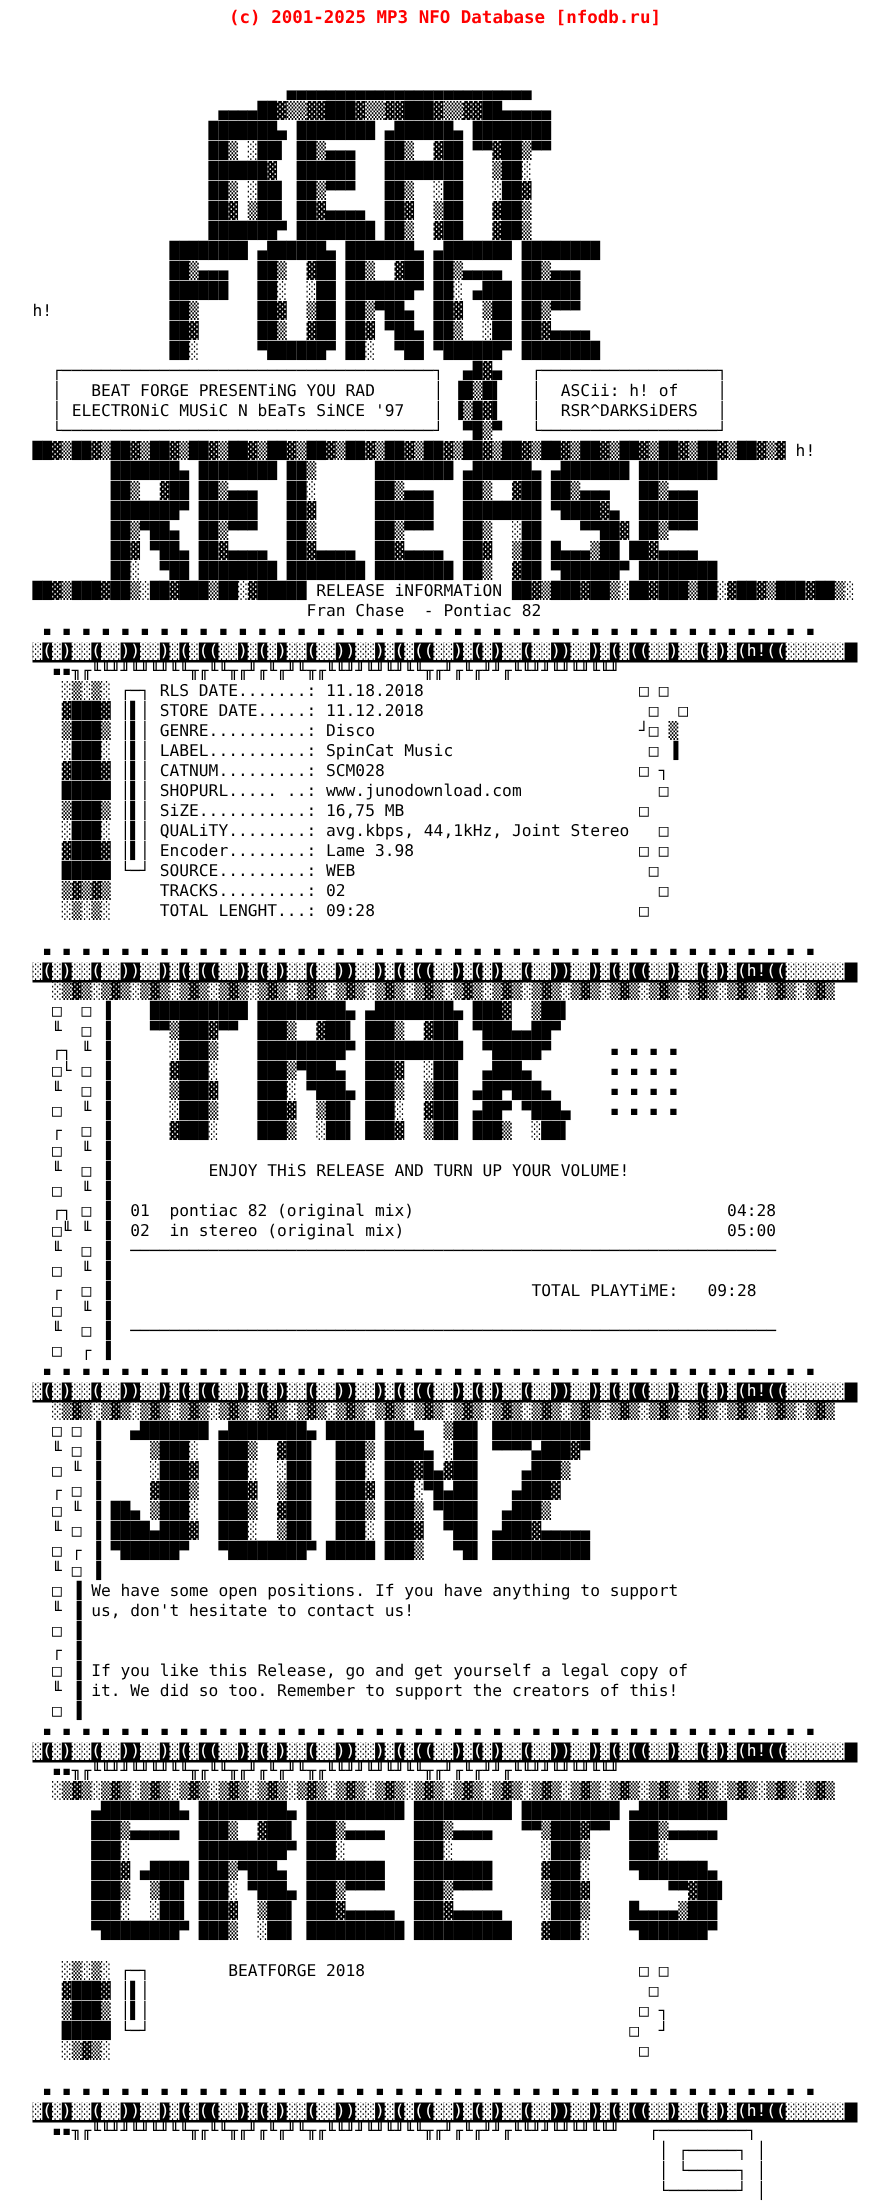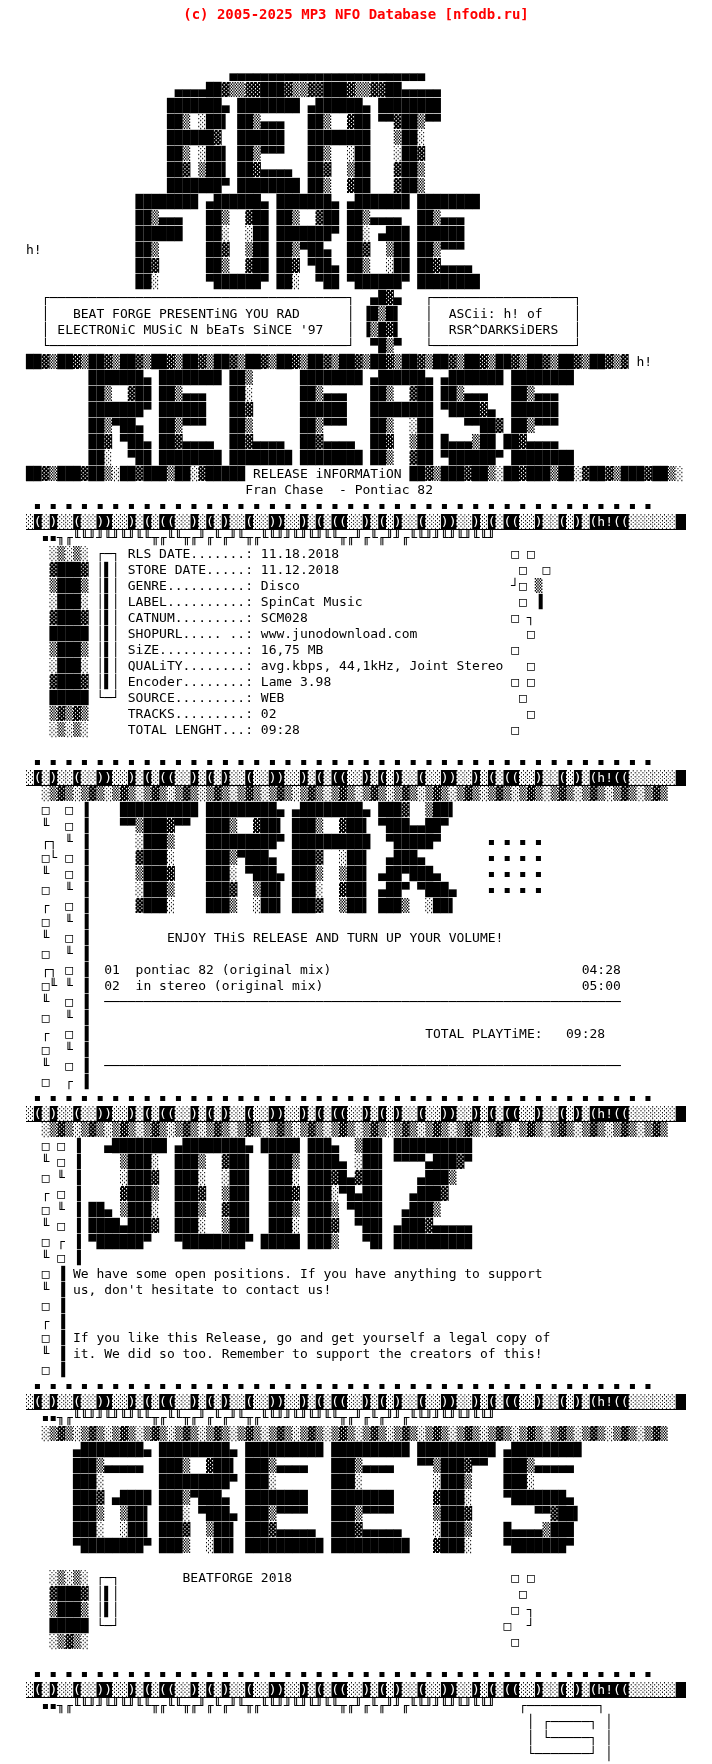--- a/index.html
+++ b/index.html
@@ -14,15 +14,15 @@
     font:13px/16px "DejaVu Sans Mono",monospace;
     color:#000000;white-space:pre;
   }
   .ln{height:16px;white-space:pre;}
   .ln.inv{background:#000000;color:#ffffff;}
 </style>
 </head>
 <body>
 
 <div class="page">
-  <div class="red-header">(c) 2005-2025 MP3 NFO Database [nfodb.ru]</div>
+  <div class="red-header">(c) 2001-2025 MP3 NFO Database [nfodb.ru]</div>
   <div class="nfo"><div class="ln"> </div><div class="ln">                          ▄▄▄▄▄▄▄▄▄▄▄▄▄▄▄▄▄▄▄▄▄▄▄▄▄</div><div class="ln">                   ▄▄▄▄██▓▒▒▓▓███▓▒▒▓▓███▓▒▒▓▓██▄▄▄▄▄</div><div class="ln">                  ███████▄ ████████ ▄██████▄ ████████</div><div class="ln">                  ██▒ ░██▌ ██▒▄▄▄   ██▒  ▓██ ▀▀▓██▒▀▀</div><div class="ln">                  ██████▓  ██████   ████████   ▒██░</div><div class="ln">                  ██▒ ░██▌ ██▒▀▀▀   ██▒  ░██   ░██▓</div><div class="ln">                  ██▓ ▒██▌ ██▓▄▄▄▄  ██▓  ▒██   ▓██▒</div><div class="ln">                  ███████▀ ████████ ██▒  ▓██   ▓██▒</div><div class="ln">              ████████ ▄██████▄ ███████▄ ▄███████ ████████</div><div class="ln">              ██▒▄▄▄   ██▒  ▓██ ██▒  ▓██ ██▒▄▄▄▄  ██▒▄▄▄</div><div class="ln">              ██████   ██░  ░██ ███████▀ ██░ ▄███ ██████</div><div class="ln">h!            ██▒      ██▓  ▒██ ██▒▀██▄  ██▓  ▒██ ██▒▀▀▀</div><div class="ln">              ██▓      ██▒  ▓██ ██▓ ▀██▄ ██▒  ░██ ██▓▄▄▄▄</div><div class="ln">              ██░      ▀██████▀ ██░  ▀██ ▀██████▀ ████████</div><div class="ln">  ┌──────────────────────────────────────┐  ▄█▓▄   ┌──────────────────┐</div><div class="ln">  │   BEAT FORGE PRESENTiNG YOU RAD      │ ▐█▒█▌   │  ASCii: h! of    │</div><div class="ln">  │ ELECTRONiC MUSiC N bEaTs SiNCE '97   │ ▐▒█▓▌   │  RSR^DARKSiDERS  │</div><div class="ln">  └──────────────────────────────────────┘  ▀█▒▀   └──────────────────┘</div><div class="ln">██▓▒██▓▒██▓▒██▓▒██▓▒██▓▒██▓▒██▓▒██▓▒██▓▒██▓▒██▓▒██▓▒██▓▒██▓▒██▓▒██▓▒██▓▒██▓▒▓ h!</div><div class="ln">        ███████▄ ████████ ██▒      ████████ ▄██████▄ ▄███████ ████████</div><div class="ln">        ██▒  ▓██ ██▒▄▄▄   ██░      ██▒▄▄▄   ██▒  ▓██ ██▒▄▄▄   ██▒▄▄▄</div><div class="ln">        ███████▀ ██████   ██▓      ██████   ████████ ▀████▓▄  ██████</div><div class="ln">        ██▒▀██▄  ██▒▀▀▀   ██▒      ██▒▀▀▀   ██▒  ░██    ▀▀██▓ ██▒▀▀▀</div><div class="ln">        ██▓ ▀██▄ ██▓▄▄▄▄  ██▓▄▄▄▄  ██▓▄▄▄▄  ██▓  ▒██ █▄▄▄▒██ ██▓▄▄▄▄</div><div class="ln">        ██░  ▀██ ████████ ████████ ████████ ██▒  ▓██ ▀██████▀ ████████</div><div class="ln">██▓▒███▓██▒░██▓███▒██░▓█████ RELEASE iNFORMATiON ██▓▒███▓██▒░██▓███▒██░▓██▓▒███▓██▒░</div><div class="ln">                            Fran Chase  - Pontiac 82</div><div class="ln"> ▪ ▪ ▪ ▪ ▪ ▪ ▪ ▪ ▪ ▪ ▪ ▪ ▪ ▪ ▪ ▪ ▪ ▪ ▪ ▪ ▪ ▪ ▪ ▪ ▪ ▪ ▪ ▪ ▪ ▪ ▪ ▪ ▪ ▪ ▪ ▪ ▪ ▪ ▪ ▪</div><div class="ln inv">▓(▓)▓▓(▓▓))▓▓)▓(▓((▓▓)▓(▓)▓▓(▓▓))▓▓)▓(▓((▓▓)▓(▓)▓▓(▓▓))▓▓)▓(▓((▓▓)▓▓(▓)▓(h!((▓▓▓▓▓▓</div><div class="ln">  ▪▪╖╓╙╙╜╜╙╜╙╜╙╙╥╓╙╙╥╓╜╓╙╓╜╙╥╓╙╙╜╜╙╜╙╜╙╙╥╓╜╓╙╓╜╜╓╙╙╜╜╙╜╙╜╙╙╜</div><div class="ln">   ░▒░▒░ ┌─┐ RLS DATE.......: 11.18.2018                      □ □</div><div class="ln">   ▓███▓ │▌│ STORE DATE.....: 11.12.2018                       □  □</div><div class="ln">   ▒███▒ │▌│ GENRE..........: Disco                           ┘□ ▒</div><div class="ln">   ░███░ │▌│ LABEL..........: SpinCat Music                    □ ▐</div><div class="ln">   ▓███▓ │▌│ CATNUM.........: SCM028                          □ ┐</div><div class="ln">   █████ │▌│ SHOPURL..... ..: www.junodownload.com              □</div><div class="ln">   ▒███▒ │▌│ SiZE...........: 16,75 MB                        □</div><div class="ln">   ░███░ │▌│ QUALiTY........: avg.kbps, 44,1kHz, Joint Stereo   □</div><div class="ln">   ▓███▓ │▌│ Encoder........: Lame 3.98                       □ □</div><div class="ln">   █████ └─┘ SOURCE.........: WEB                              □</div><div class="ln">   ▒▓▒▓▒     TRACKS.........: 02                                □</div><div class="ln">   ░▒░▒░     TOTAL LENGHT...: 09:28                           □</div><div class="ln"> </div><div class="ln"> ▪ ▪ ▪ ▪ ▪ ▪ ▪ ▪ ▪ ▪ ▪ ▪ ▪ ▪ ▪ ▪ ▪ ▪ ▪ ▪ ▪ ▪ ▪ ▪ ▪ ▪ ▪ ▪ ▪ ▪ ▪ ▪ ▪ ▪ ▪ ▪ ▪ ▪ ▪ ▪</div><div class="ln inv">▓(▓)▓▓(▓▓))▓▓)▓(▓((▓▓)▓(▓)▓▓(▓▓))▓▓)▓(▓((▓▓)▓(▓)▓▓(▓▓))▓▓)▓(▓((▓▓)▓▓(▓)▓(h!((▓▓▓▓▓▓</div><div class="ln">  ░▒▓▒░▒▓▒░▒▓▒░▒▓▒░▒▓▒░▒▓▒░▒▓▒░▒▓▒░▒▓▒░▒▓▒░▒▓▒░▒▓▒░▒▓▒░▒▓▒░▒▓▒░▒▓▒░▒▓▒░▒▓▒░▒▓▒░▒▓▒</div><div class="ln">  □  □ ▐    ██████████ █████████▄ ▄████████▄ ███▓  ▒██▌</div><div class="ln">  ╙  □ ▐    ▀▀▒███▓▀▀  ███▒  ▓██▌ ███▒  ▓██▌ ▀███▄▄██▀</div><div class="ln">  ┌┐ ╙ ▐      ░███▒    █████████▀ ██████████  ▀█████▀      ▪ ▪ ▪ ▪</div><div class="ln">  □└ □ ▐      ▓███░    ███▒▀███▄  ███▓  ░██▌  ▄███▄        ▪ ▪ ▪ ▪</div><div class="ln">  ╙  □ ▐      ▒███▓    ███░ ▀███▄ ███▒  ▒██▌ ▄██▀███▄      ▪ ▪ ▪ ▪</div><div class="ln">  □  ╙ ▐      ░███▒    ███▓  ▒██▌ ███░  ▓██▌ ▄██▀ ▀███▄    ▪ ▪ ▪ ▪</div><div class="ln">  ┌  □ ▐      ▓███░    ███▒  ░██▌ ███▓  ▒██▌ ███▒  ░██▌</div><div class="ln">  □  ╙ ▐</div><div class="ln">  ╙  □ ▐          ENJOY THiS RELEASE AND TURN UP YOUR VOLUME!</div><div class="ln">  □  ╙ ▐</div><div class="ln">  ┌┐ □ ▐  01  pontiac 82 (original mix)                                04:28</div><div class="ln">  □╙ ╙ ▐  02  in stereo (original mix)                                 05:00</div><div class="ln">  ╙  □ ▐  ──────────────────────────────────────────────────────────────────</div><div class="ln">  □  ╙ ▐</div><div class="ln">  ┌  □ ▐                                           TOTAL PLAYTiME:   09:28</div><div class="ln">  □  ╙ ▐</div><div class="ln">  ╙  □ ▐  ──────────────────────────────────────────────────────────────────</div><div class="ln">  □  ┌ ▐</div><div class="ln"> ▪ ▪ ▪ ▪ ▪ ▪ ▪ ▪ ▪ ▪ ▪ ▪ ▪ ▪ ▪ ▪ ▪ ▪ ▪ ▪ ▪ ▪ ▪ ▪ ▪ ▪ ▪ ▪ ▪ ▪ ▪ ▪ ▪ ▪ ▪ ▪ ▪ ▪ ▪ ▪</div><div class="ln inv">▓(▓)▓▓(▓▓))▓▓)▓(▓((▓▓)▓(▓)▓▓(▓▓))▓▓)▓(▓((▓▓)▓(▓)▓▓(▓▓))▓▓)▓(▓((▓▓)▓▓(▓)▓(h!((▓▓▓▓▓▓</div><div class="ln">  ░▒▓▒░▒▓▒░▒▓▒░▒▓▒░▒▓▒░▒▓▒░▒▓▒░▒▓▒░▒▓▒░▒▓▒░▒▓▒░▒▓▒░▒▓▒░▒▓▒░▒▓▒░▒▓▒░▒▓▒░▒▓▒░▒▓▒░▒▓▒</div><div class="ln">  □ □ ▐   ▄███████ ▄████████▄ █████ ███▄  ▒██▌ ██████████</div><div class="ln">  ╙ □ ▐     ▒███░  ███▒  ▓██▌  ███▒ ████▄ ░██▌ ▀▀▀▀▄███▓▀</div><div class="ln">  □ ╙ ▐     ░███▓  ███░  ░██▌  ███░ ███▓█▄▓██▌    ▄███▒</div><div class="ln">  ┌ □ ▐     ▓███▒  ███▓  ▒██▌  ███▓ ███░▀█▄██▌   ▄███▓</div><div class="ln">  □ ╙ ▐ ██▄ ▒███░  ███▒  ▓██▌  ███▒ ███▒ ▀███▌  ▄███▒</div><div class="ln">  ╙ □ ▐ ████▄███▓  ███░  ▒██▌  ███░ ███▓  ▀██▌ ▄███▓▄▄▄▄▄</div><div class="ln">  □ ┌ ▐ ▀██████▀   ▀████████▀ █████ ███▒   ▀█▌ ██████████</div><div class="ln">  ╙ □ ▐</div><div class="ln">  □ ▐ We have some open positions. If you have anything to support</div><div class="ln">  ╙ ▐ us, don't hesitate to contact us!</div><div class="ln">  □ ▐</div><div class="ln">  ┌ ▐</div><div class="ln">  □ ▐ If you like this Release, go and get yourself a legal copy of</div><div class="ln">  ╙ ▐ it. We did so too. Remember to support the creators of this!</div><div class="ln">  □ ▐</div><div class="ln"> ▪ ▪ ▪ ▪ ▪ ▪ ▪ ▪ ▪ ▪ ▪ ▪ ▪ ▪ ▪ ▪ ▪ ▪ ▪ ▪ ▪ ▪ ▪ ▪ ▪ ▪ ▪ ▪ ▪ ▪ ▪ ▪ ▪ ▪ ▪ ▪ ▪ ▪ ▪ ▪</div><div class="ln inv">▓(▓)▓▓(▓▓))▓▓)▓(▓((▓▓)▓(▓)▓▓(▓▓))▓▓)▓(▓((▓▓)▓(▓)▓▓(▓▓))▓▓)▓(▓((▓▓)▓▓(▓)▓(h!((▓▓▓▓▓▓</div><div class="ln">  ▪▪╖╓╙╙╜╜╙╜╙╜╙╙╥╓╙╙╥╓╜╓╙╓╜╙╥╓╙╙╜╜╙╜╙╜╙╙╥╓╜╓╙╓╜╜╓╙╙╜╜╙╜╙╜╙╙╜</div><div class="ln">  ░▒▓▒░▒▓▒░▒▓▒░▒▓▒░▒▓▒░▒▓▒░▒▓▒░▒▓▒░▒▓▒░▒▓▒░▒▓▒░▒▓▒░▒▓▒░▒▓▒░▒▓▒░▒▓▒░▒▓▒░▒▓▒░▒▓▒░▒▓▒</div><div class="ln">      ▄████████▄ █████████▄ ██████████ ██████████ ██████████ ▄█████████</div><div class="ln">      ███▒▄▄▄▄▄  ███▒  ▓██▌ ███▒▄▄▄▄   ███▒▄▄▄▄   ▀▀▒███▓▀▀  ███▒▄▄▄▄▄</div><div class="ln">      ███░       █████████▀ ███░       ███░         ░███▒    ███░</div><div class="ln">      ███▓ ▄████ ███▒▀███▄  ████████   ████████     ▓███░    ▀███████▄</div><div class="ln">      ███▒  ▒██▌ ███░ ▀███▄ ███▒▀▀▀▀   ███▒▀▀▀▀     ▒███▓        ▀▀▓██▌</div><div class="ln">      ███░  ░██▌ ███▓  ▒██▌ ███▓▄▄▄▄▄  ███▓▄▄▄▄▄    ░███▒    █▄▄▄▄▒███</div><div class="ln">      ▀████████▀ ███▒  ░██▌ ██████████ ██████████   ▓███░    ▀███████▀</div><div class="ln"> </div><div class="ln">   ░▒░▒░ ┌─┐        BEATFORGE 2018                            □ □</div><div class="ln">   ▓███▓ │▌│                                                   □</div><div class="ln">   ▒███▒ │▌│                                                  □ ┐</div><div class="ln">   █████ └─┘                                                 □  ┘</div><div class="ln">   ░▒▓▒░                                                      □</div><div class="ln"> </div><div class="ln"> ▪ ▪ ▪ ▪ ▪ ▪ ▪ ▪ ▪ ▪ ▪ ▪ ▪ ▪ ▪ ▪ ▪ ▪ ▪ ▪ ▪ ▪ ▪ ▪ ▪ ▪ ▪ ▪ ▪ ▪ ▪ ▪ ▪ ▪ ▪ ▪ ▪ ▪ ▪ ▪</div><div class="ln inv">▓(▓)▓▓(▓▓))▓▓)▓(▓((▓▓)▓(▓)▓▓(▓▓))▓▓)▓(▓((▓▓)▓(▓)▓▓(▓▓))▓▓)▓(▓((▓▓)▓▓(▓)▓(h!((▓▓▓▓▓▓</div><div class="ln">  ▪▪╖╓╙╙╜╜╙╜╙╜╙╙╥╓╙╙╥╓╜╓╙╓╜╙╥╓╙╙╜╜╙╜╙╜╙╙╥╓╜╓╙╓╜╜╓╙╙╜╜╙╜╙╜╙╙╜   ┌─────────┐</div><div class="ln">                                                                │ ┌─────┐ │</div><div class="ln">                                                                │ └─────┐ │</div><div class="ln">                                                                └───────┘ │</div></div>
 </div>
 
 </body></html>

